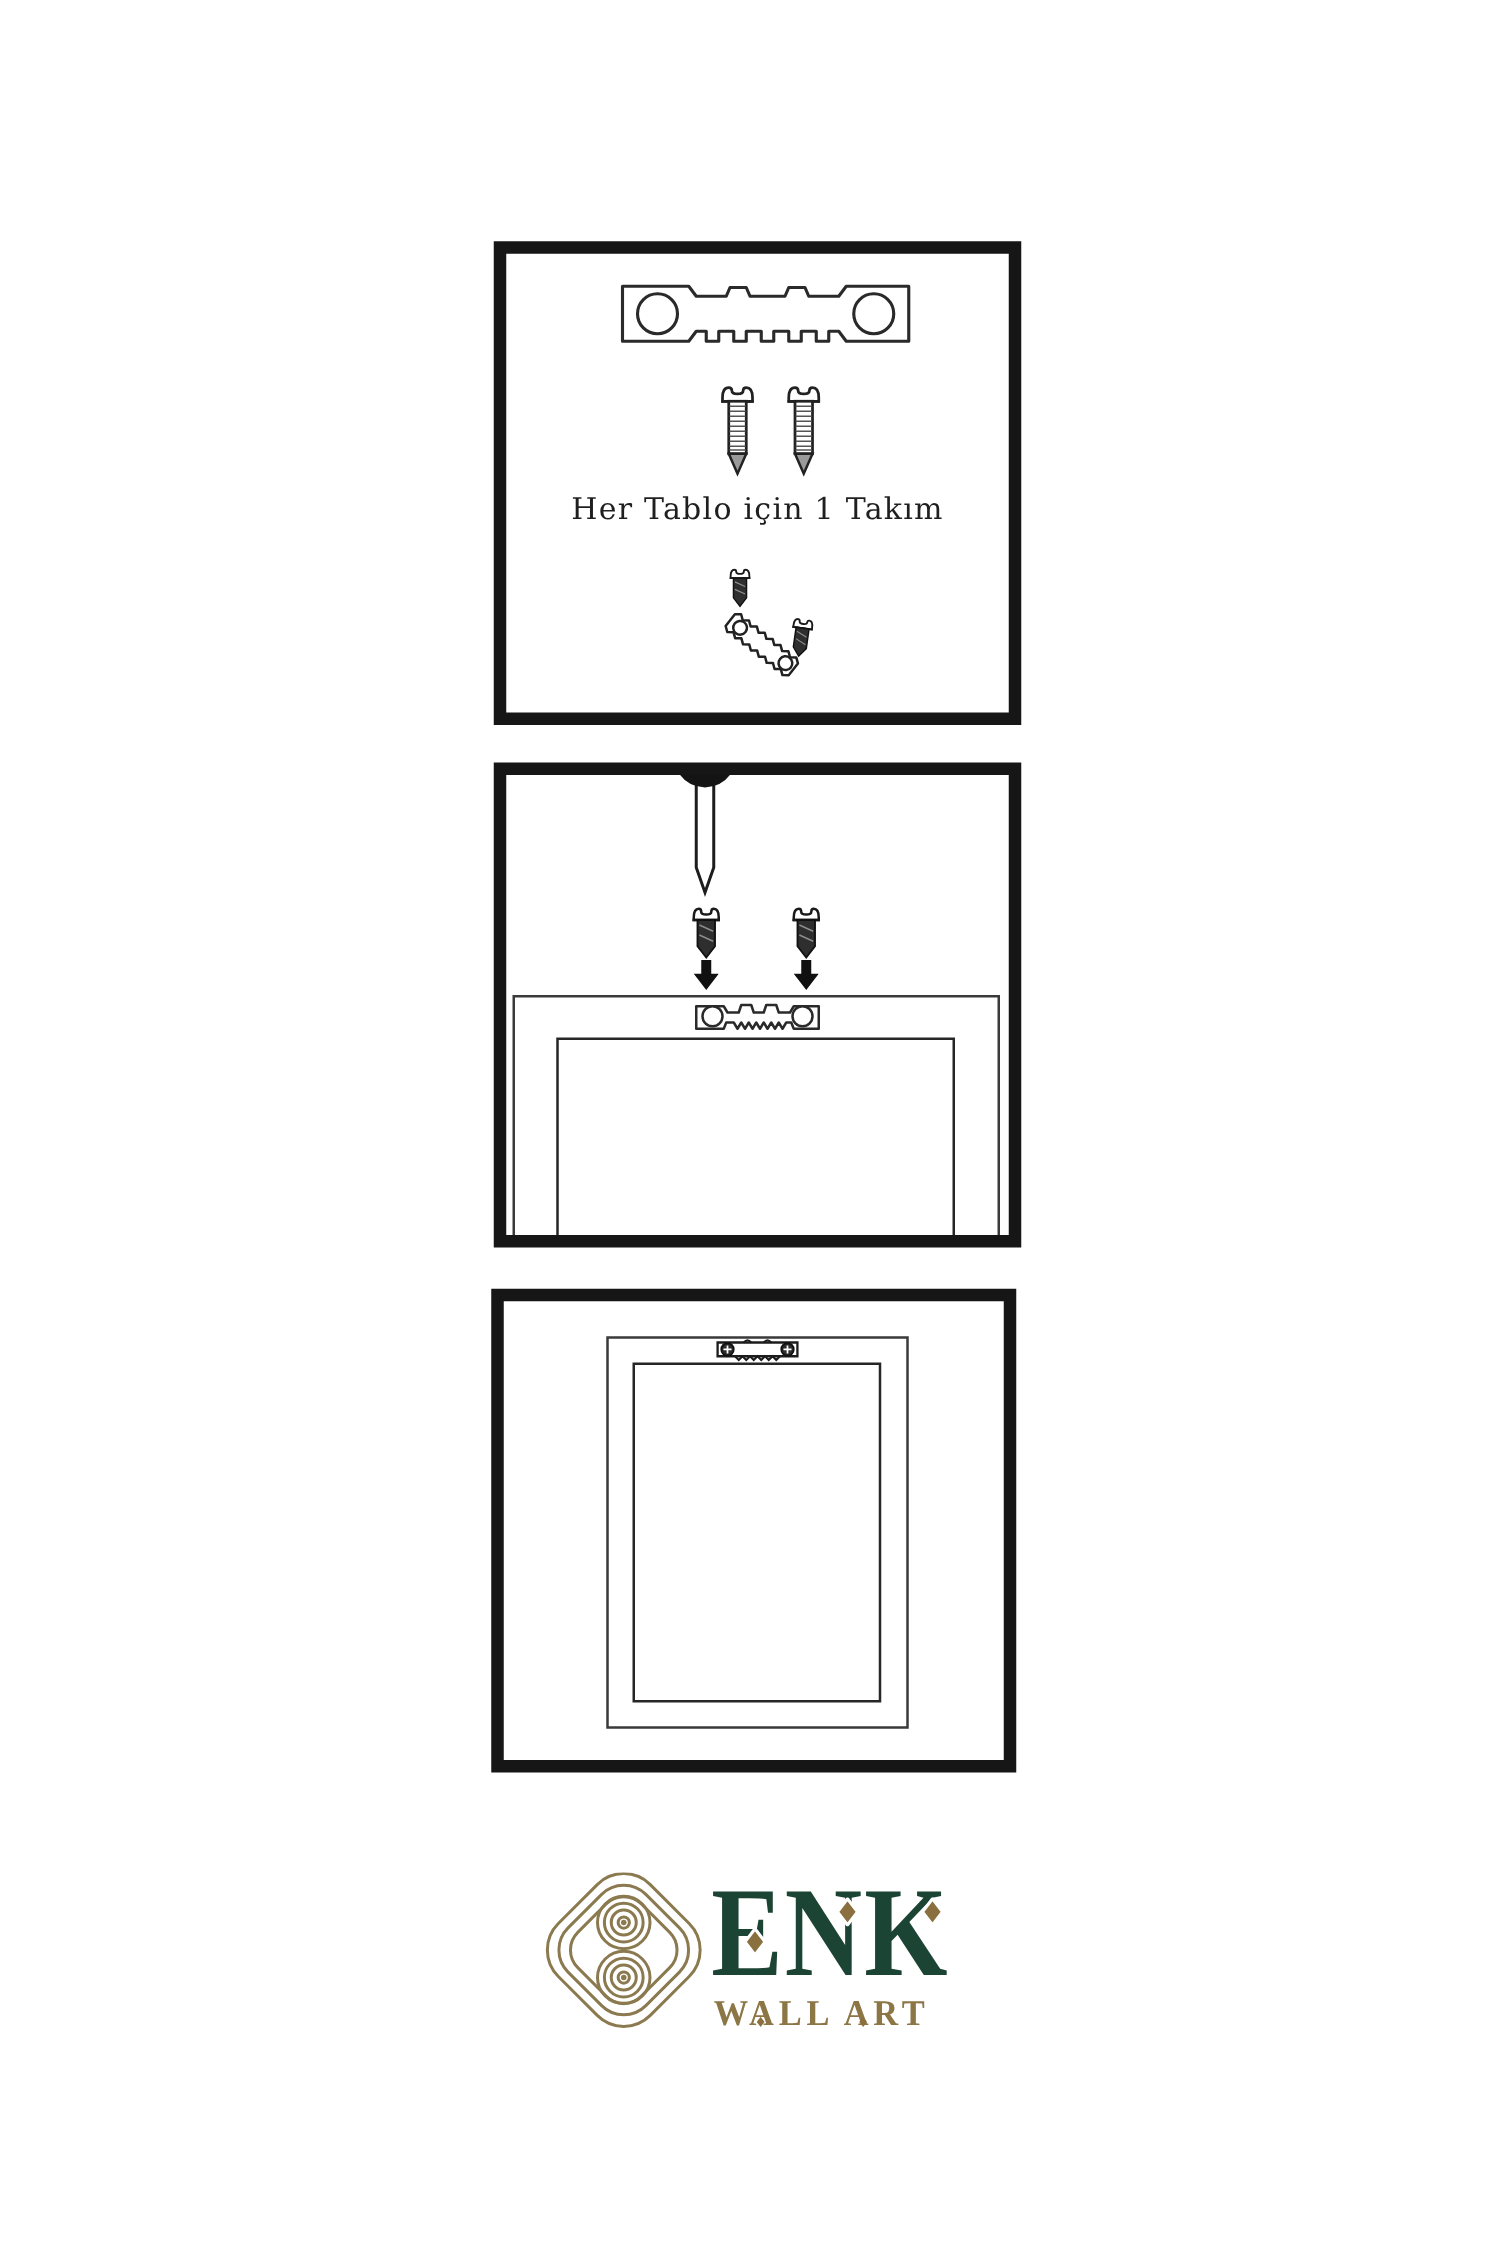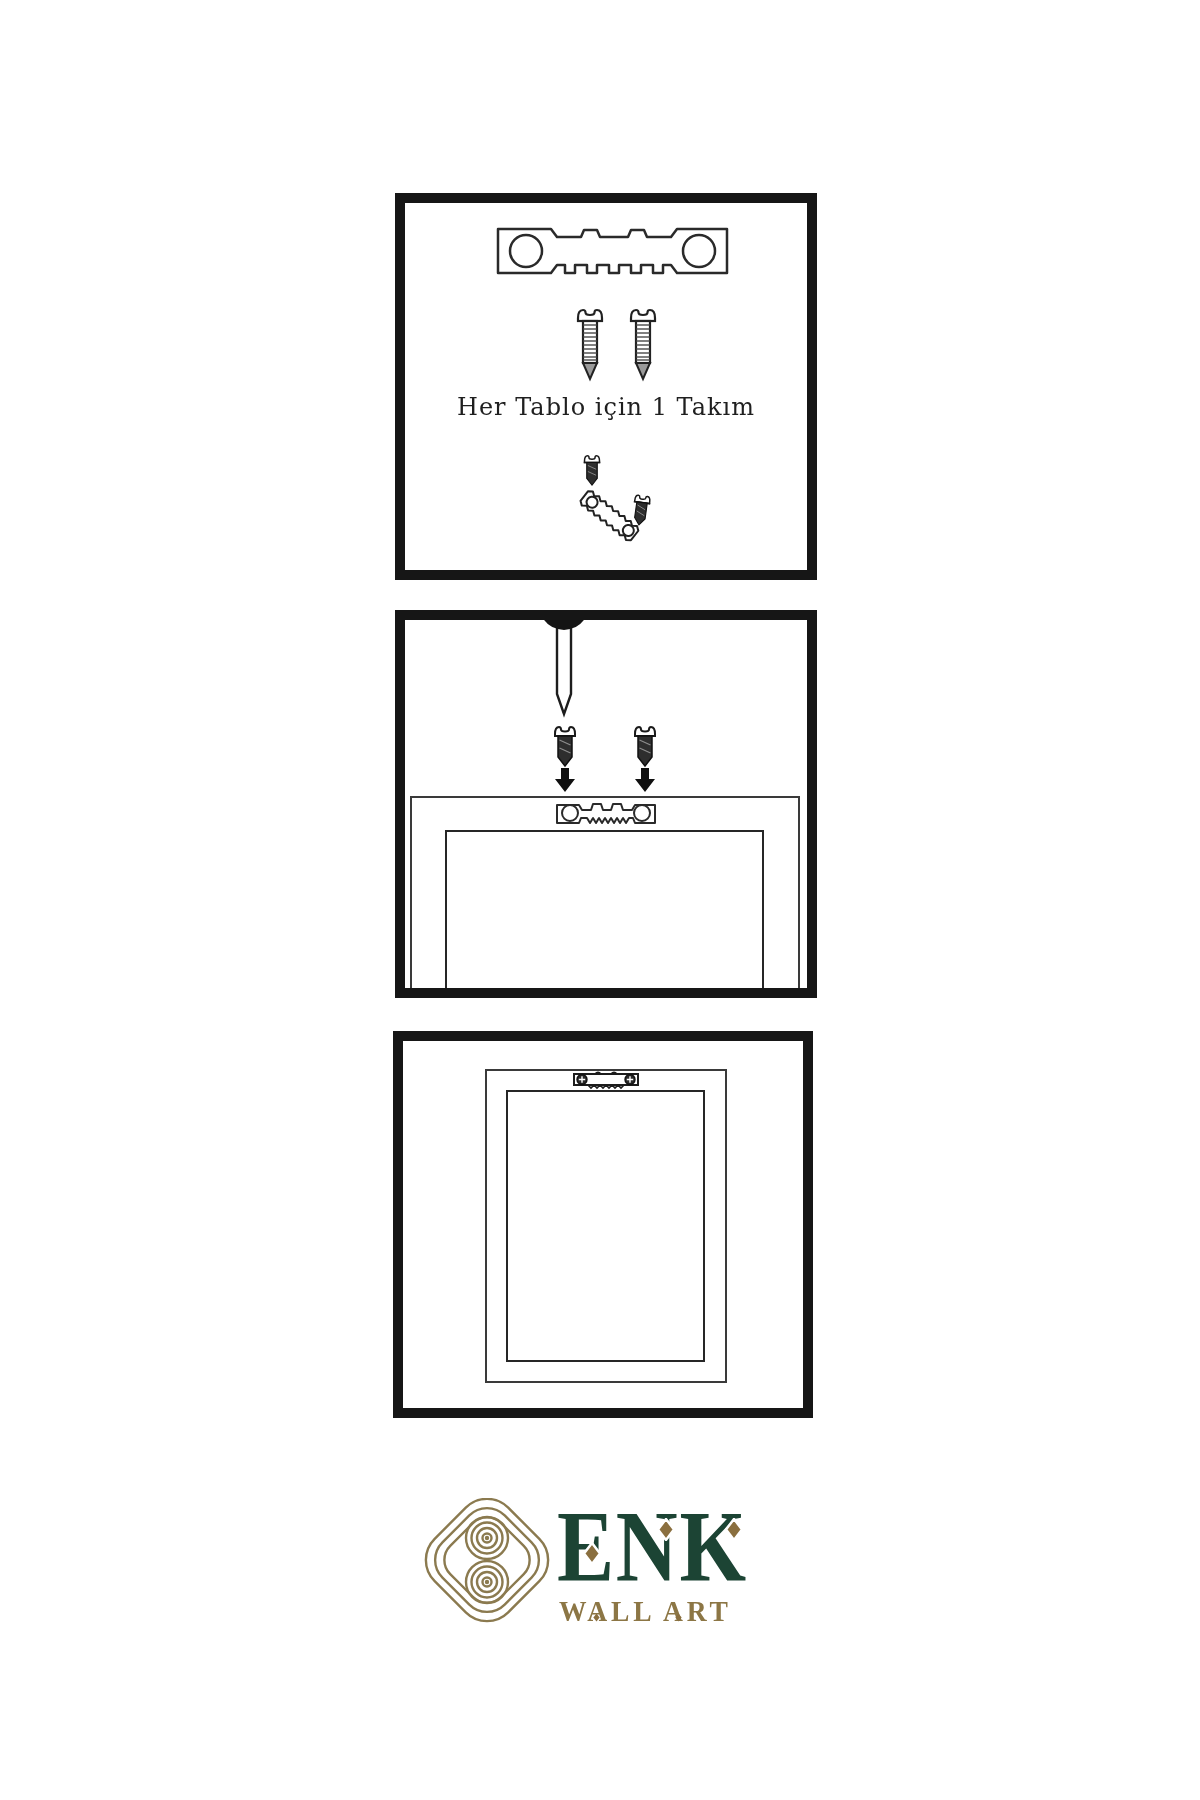--- a/index.html
+++ b/index.html
@@ -16,21 +16,21 @@
     position:absolute;left:0;top:190px;width:100%;
     text-align:center;
     font-family:"DejaVu Serif","Liberation Serif",serif;
     font-size:24px;letter-spacing:1px;color:#1f1f1f;font-weight:400;
   }
 
   .frame-line{position:absolute;border:2px solid #3a3a3a;background:transparent;}
   .frame-line.inner{border-color:#262626;}
 
   
-  #logo{position:absolute;left:423px;top:1496px;width:360px;height:140px;}
+  #logo{position:absolute;left:435px;top:1496px;width:360px;height:140px;}
   #knot{position:absolute;left:0;top:2px;}
   #wordmark{position:absolute;left:134px;top:0;width:220px;height:140px;}
   #brand-name{
     font-family:"Liberation Serif","DejaVu Serif",serif;
     font-weight:bold;font-size:102px;line-height:1;color:#1c4434;
     letter-spacing:2px;transform:scaleX(.84);transform-origin:left top;
     white-space:nowrap;
   }
   #brand-tagline{
     position:absolute;left:2px;top:99px;

